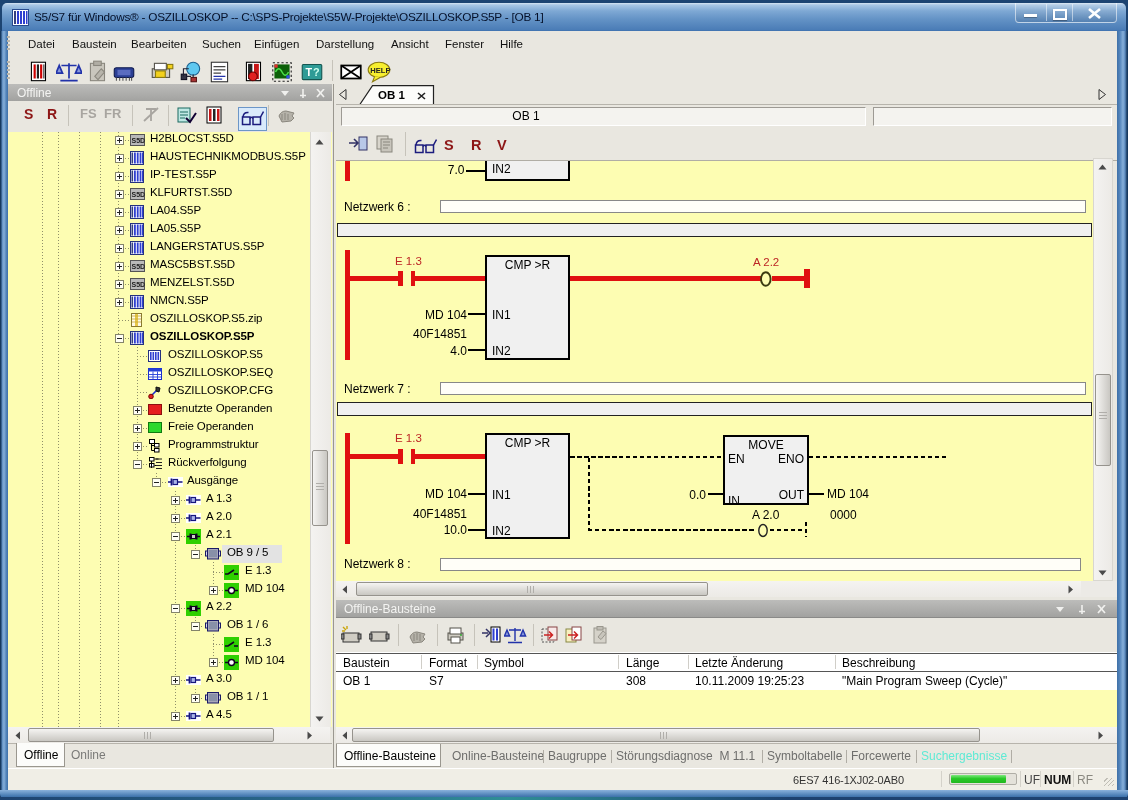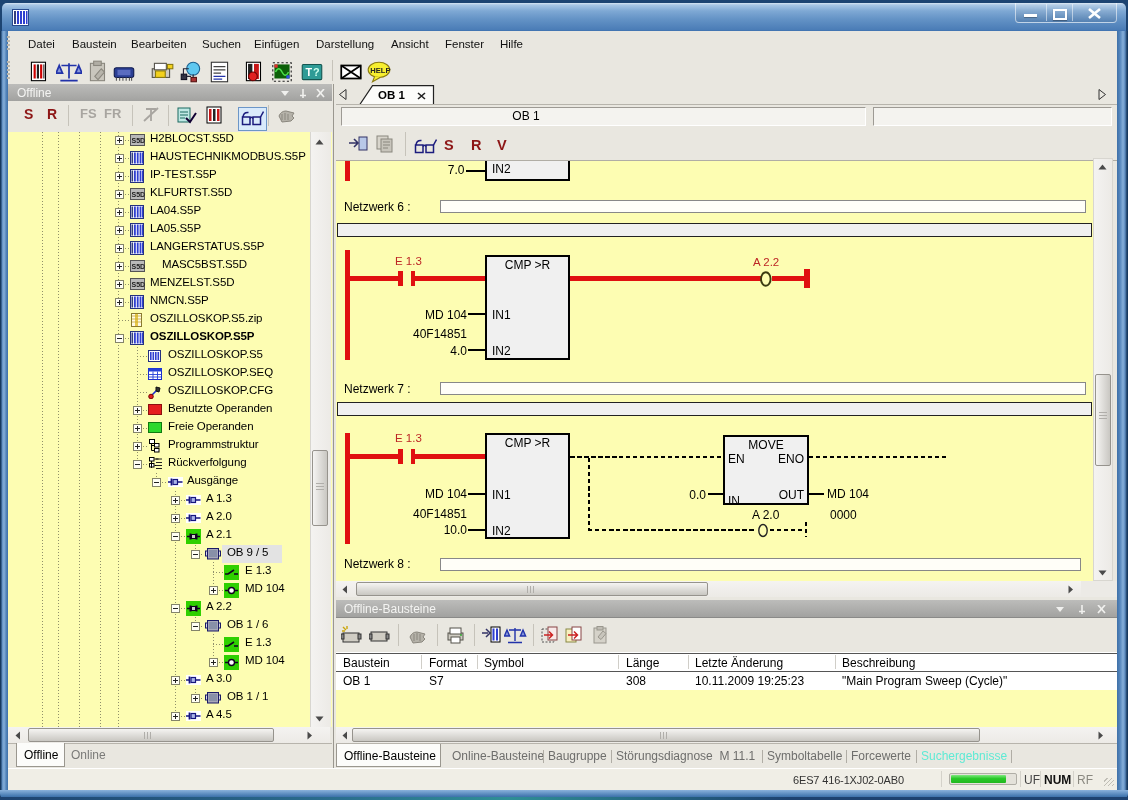--- a/index.html
+++ b/index.html
@@ -12,20 +12,21 @@
 <svg style="position:absolute;left:12px;top:9px" width="17" height="17">
       <rect x="0.5" y="0.5" width="16" height="16" fill="#fff" stroke="#274a8e"></rect>
       <rect x="2" y="2" width="2" height="13" fill="#35407f"></rect>
       <g fill="#2f3fd0">
         <rect x="5" y="2" width="2" height="13"></rect>
         <rect x="8" y="2" width="2" height="13"></rect>
         <rect x="11" y="2" width="2" height="13"></rect>
         <rect x="14" y="2" width="1.5" height="13"></rect>
       </g>
     </svg>
+<div style="position:absolute;left:34px;top:10px;width:900px;height:17px;font:11.8px 'Liberation Sans',sans-serif;letter-spacing:-0.25px;color:#05112a;">S5/S7 für Windows® - OSZILLOSKOP -- C:\SPS-Projekte\S5W-Projekte\OSZILLOSKOP.S5P - [OB 1]</div>
 <div style="position:absolute;left:1015px;top:3px;width:100px;height:19px;border:1px solid rgba(255,255,255,.55);border-top:none;border-radius:0 0 4px 4px;background:linear-gradient(rgba(255,255,255,.18),rgba(0,0,0,.08));"></div>
 <div style="position:absolute;left:1046px;top:4px;width:1px;height:17px;background:rgba(255,255,255,.5);"></div>
 <div style="position:absolute;left:1072px;top:4px;width:1px;height:17px;background:rgba(255,255,255,.5);"></div>
 <div style="position:absolute;left:1024px;top:14px;width:13px;height:3px;background:#fff;box-shadow:0 1px 1px rgba(0,0,0,.3);"></div>
 <div style="position:absolute;left:1053px;top:9px;width:10px;height:7px;border:2px solid #fff;box-shadow:0 1px 1px rgba(0,0,0,.3);"></div>
 <svg style="position:absolute;left:1088px;top:8px" width="13" height="11">
       <path d="M1 1 L12 10 M12 1 L1 10" stroke="#fff" stroke-width="2.6"></path>
     </svg>
 <div style="position:absolute;left:8px;top:31px;width:1109px;height:26px;background:#e9e7e0;"></div>
 <div style="position:absolute;left:7px;top:36px;width:3px;height:16px;background:repeating-linear-gradient(#b9b5aa 0 2px,transparent 2px 4px);"></div>
@@ -269,21 +270,21 @@
     </svg>
 <div style="position:absolute;left:150px;top:240px;height:16px;font:11.5px 'Liberation Sans',sans-serif;letter-spacing:-0.1px;color:#000;white-space:nowrap;">LANGERSTATUS.S5P</div>
 <div style="position:absolute;left:119px;top:266px;width:10px;height:1px;background:repeating-linear-gradient(90deg,#90906a 0 1px,transparent 1px 3px);"></div>
 <div style="position:absolute;left:115px;top:262px;width:9px;height:9px;background:#fffef4;border:1px solid #84846a;box-sizing:border-box;"></div>
 <div style="position:absolute;left:117px;top:266px;width:5px;height:1px;background:#222;"></div>
 <div style="position:absolute;left:119px;top:264px;width:1px;height:5px;background:#222;"></div>
 <svg style="position:absolute;left:130px;top:260px" width="15" height="12">
       <rect x="0.5" y="0.5" width="14" height="11" fill="#b9b9b9" stroke="#555"></rect>
       <text x="1.5" y="9" font-family="Liberation Sans" font-size="7" font-weight="bold" fill="#222">S5D</text>
     </svg>
-<div style="position:absolute;left:150px;top:258px;height:16px;font:11.5px 'Liberation Sans',sans-serif;letter-spacing:-0.1px;color:#000;white-space:nowrap;margin-left:12px;">MASC5BST.S5D</div>
+<div style="position:absolute;left:150px;top:258px;height:16px;font:11.5px 'Liberation Sans',sans-serif;letter-spacing:-0.1px;color:#000;white-space:nowrap;">MASC5BST.S5D</div>
 <div style="position:absolute;left:119px;top:284px;width:10px;height:1px;background:repeating-linear-gradient(90deg,#90906a 0 1px,transparent 1px 3px);"></div>
 <div style="position:absolute;left:115px;top:280px;width:9px;height:9px;background:#fffef4;border:1px solid #84846a;box-sizing:border-box;"></div>
 <div style="position:absolute;left:117px;top:284px;width:5px;height:1px;background:#222;"></div>
 <div style="position:absolute;left:119px;top:282px;width:1px;height:5px;background:#222;"></div>
 <svg style="position:absolute;left:130px;top:278px" width="15" height="12">
       <rect x="0.5" y="0.5" width="14" height="11" fill="#b9b9b9" stroke="#555"></rect>
       <text x="1.5" y="9" font-family="Liberation Sans" font-size="7" font-weight="bold" fill="#222">S5D</text>
     </svg>
 <div style="position:absolute;left:150px;top:276px;height:16px;font:11.5px 'Liberation Sans',sans-serif;letter-spacing:-0.1px;color:#000;white-space:nowrap;">MENZELST.S5D</div>
 <div style="position:absolute;left:119px;top:302px;width:10px;height:1px;background:repeating-linear-gradient(90deg,#90906a 0 1px,transparent 1px 3px);"></div>

